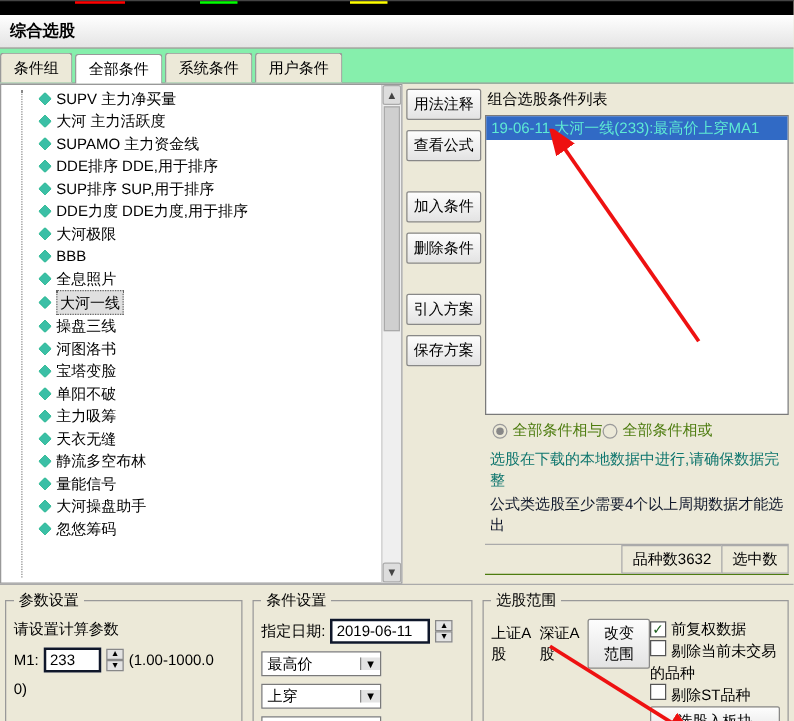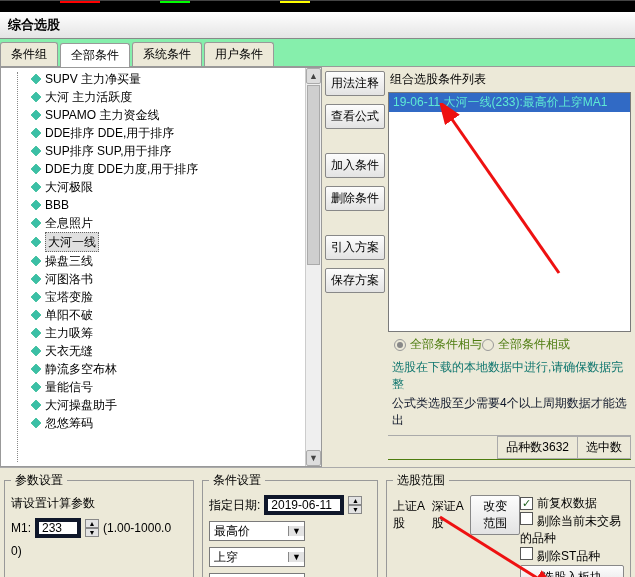--- a/index.html
+++ b/index.html
@@ -156,21 +156,21 @@
     border: 1px solid #999;
     margin: 4px;
     padding: 6px;
     font-size: 12px;
   }
   fieldset legend { padding: 0 4px; }
   .fs-param { width: 190px; }
   .fs-cond { width: 176px; }
   .fs-scope { flex: 1; position:relative;}
   .input {
-    border: 4px solid #0f172a;
+    border: 2px solid #0f172a;
     background: #fff;
     padding: 1px 3px;
     height: 20px;
     font-size: 12px;
     display: inline-flex;
     align-items: center;
   }
   .spin {
     display:inline-flex; flex-direction:column; vertical-align:middle;
   }

